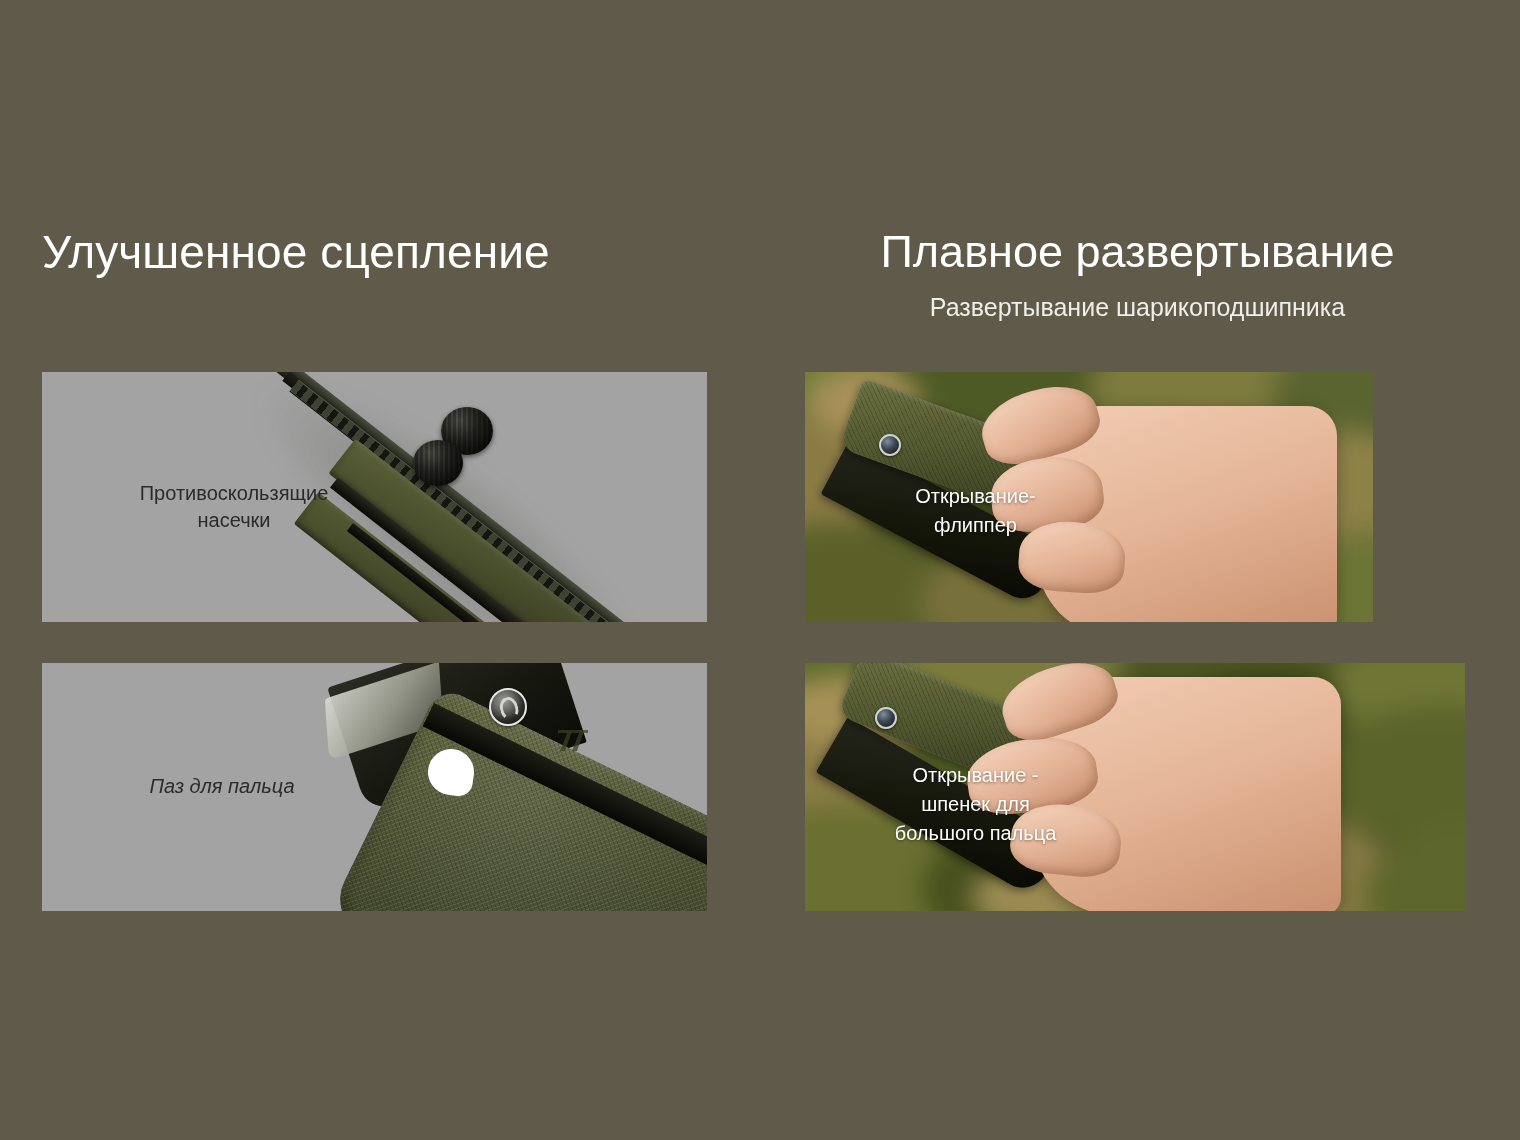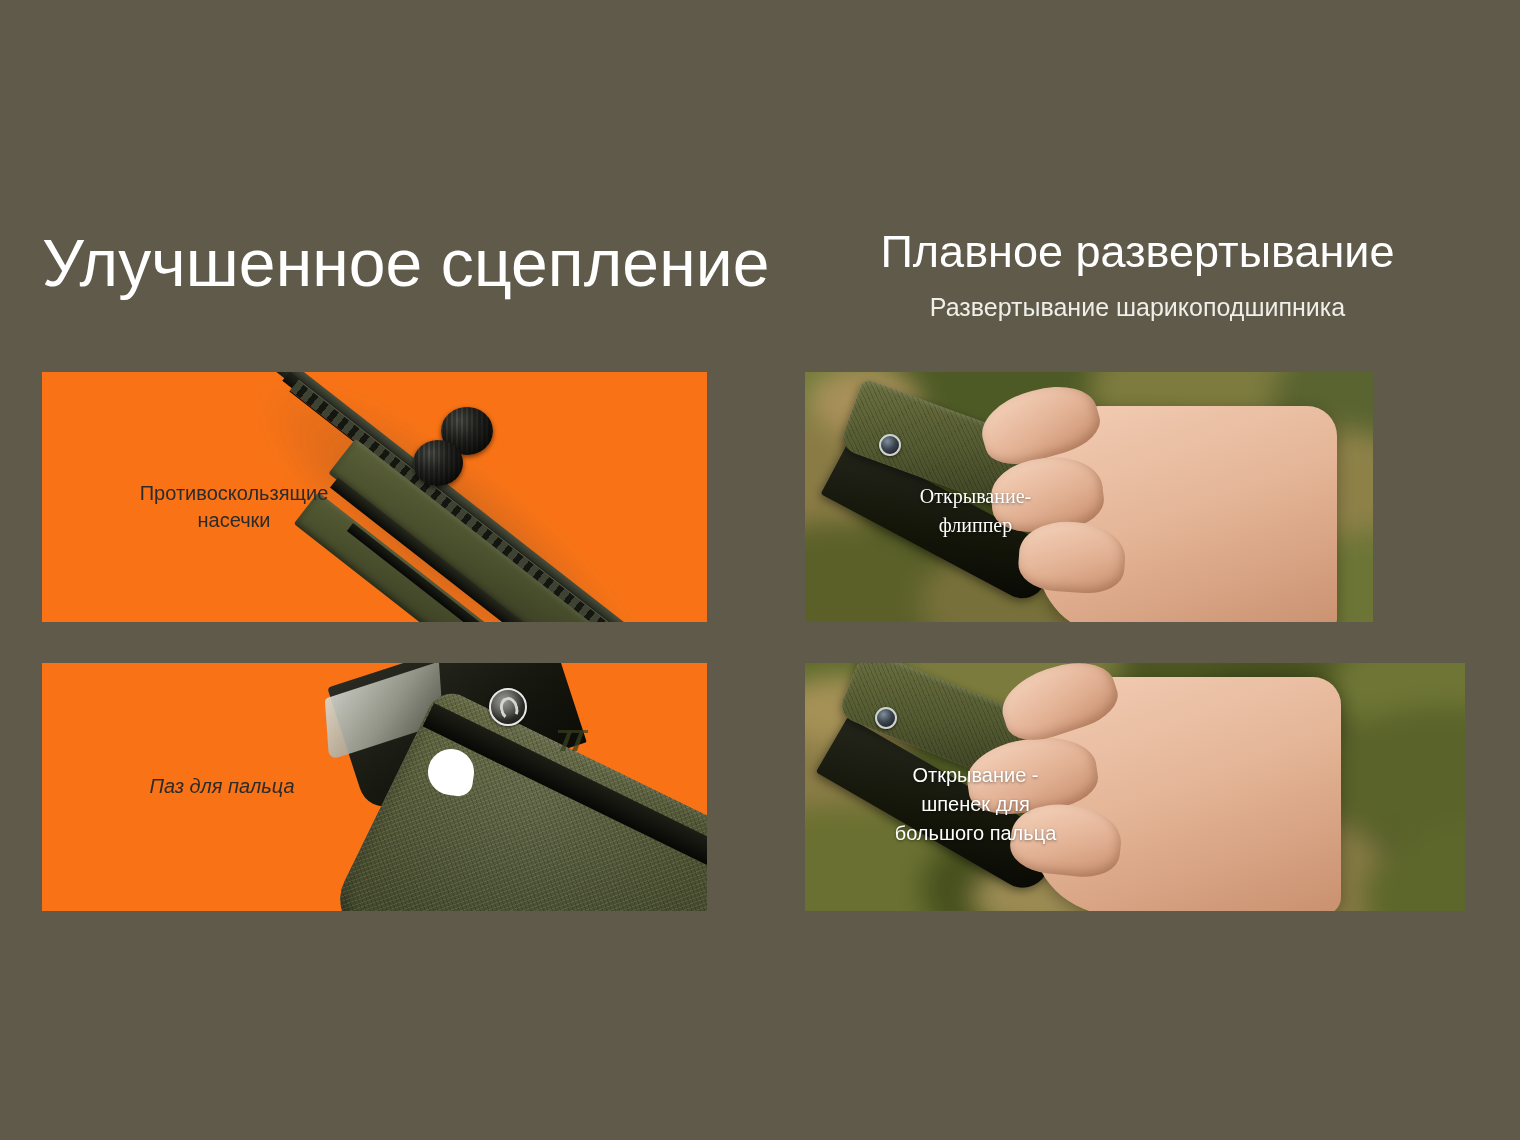--- a/index.html
+++ b/index.html
@@ -14,21 +14,21 @@
     position:relative;
     width:1520px; height:1140px;
     background:#5f5a49;
   }
 
   
   .col-left-head {
     position:absolute; left:42px; top:228px; width:700px;
   }
   .title-main {
-    font-size:66px; font-weight:400; color:#ffffff;
+    font-size:46px; font-weight:400; color:#ffffff;
     line-height:1.08; letter-spacing:0.1px; white-space:nowrap;
   }
   .subtitle-main {
     margin-top:6px;
     font-size:20px; font-weight:400; color:#e9e7de;
     line-height:1.3; max-width:580px;
   }
   .col-right-head {
     position:absolute; left:805px; top:228px; width:665px;
     text-align:center;
@@ -39,21 +39,21 @@
   }
   .subtitle-right {
     margin-top:14px;
     font-size:25px; font-weight:400; color:#efeee7;
     line-height:1.32;
   }
 
   
   .wpanel {
     position:absolute;
-    background:#f97316;
+    background:#a3a3a3;
     overflow:hidden;
   }
   #panel-top    { left:42px; top:372px; width:665px; height:250px; }
   #panel-bottom { left:42px; top:663px; width:665px; height:248px;font-style:italic; }
 
   .wp-label {
     position:absolute;
     color:#2b2b2b;
     font-size:20px;
     line-height:1.35;
@@ -63,21 +63,21 @@
   }
   #label-jimping { left:62px; top:108px; width:260px; }
   #label-choil   { left:50px; top:110px; width:260px; }
 
   
   .ppanel {
     position:absolute;
     overflow:hidden;
     background:#4e5330;
   }
-  #photo-top    { left:805px; top:372px; width:568px; height:250px;font-family:Liberation Serif, serif; }
+  #photo-top    { left:805px; top:372px; width:568px; height:250px; }
   #photo-bottom { left:805px; top:663px; width:660px; height:248px; }
 
   .bokeh {
     position:absolute; inset:-12%;
     filter:blur(13px);
   }
   .bokeh span {
     position:absolute; border-radius:50%;
   }
   .photo-label {

